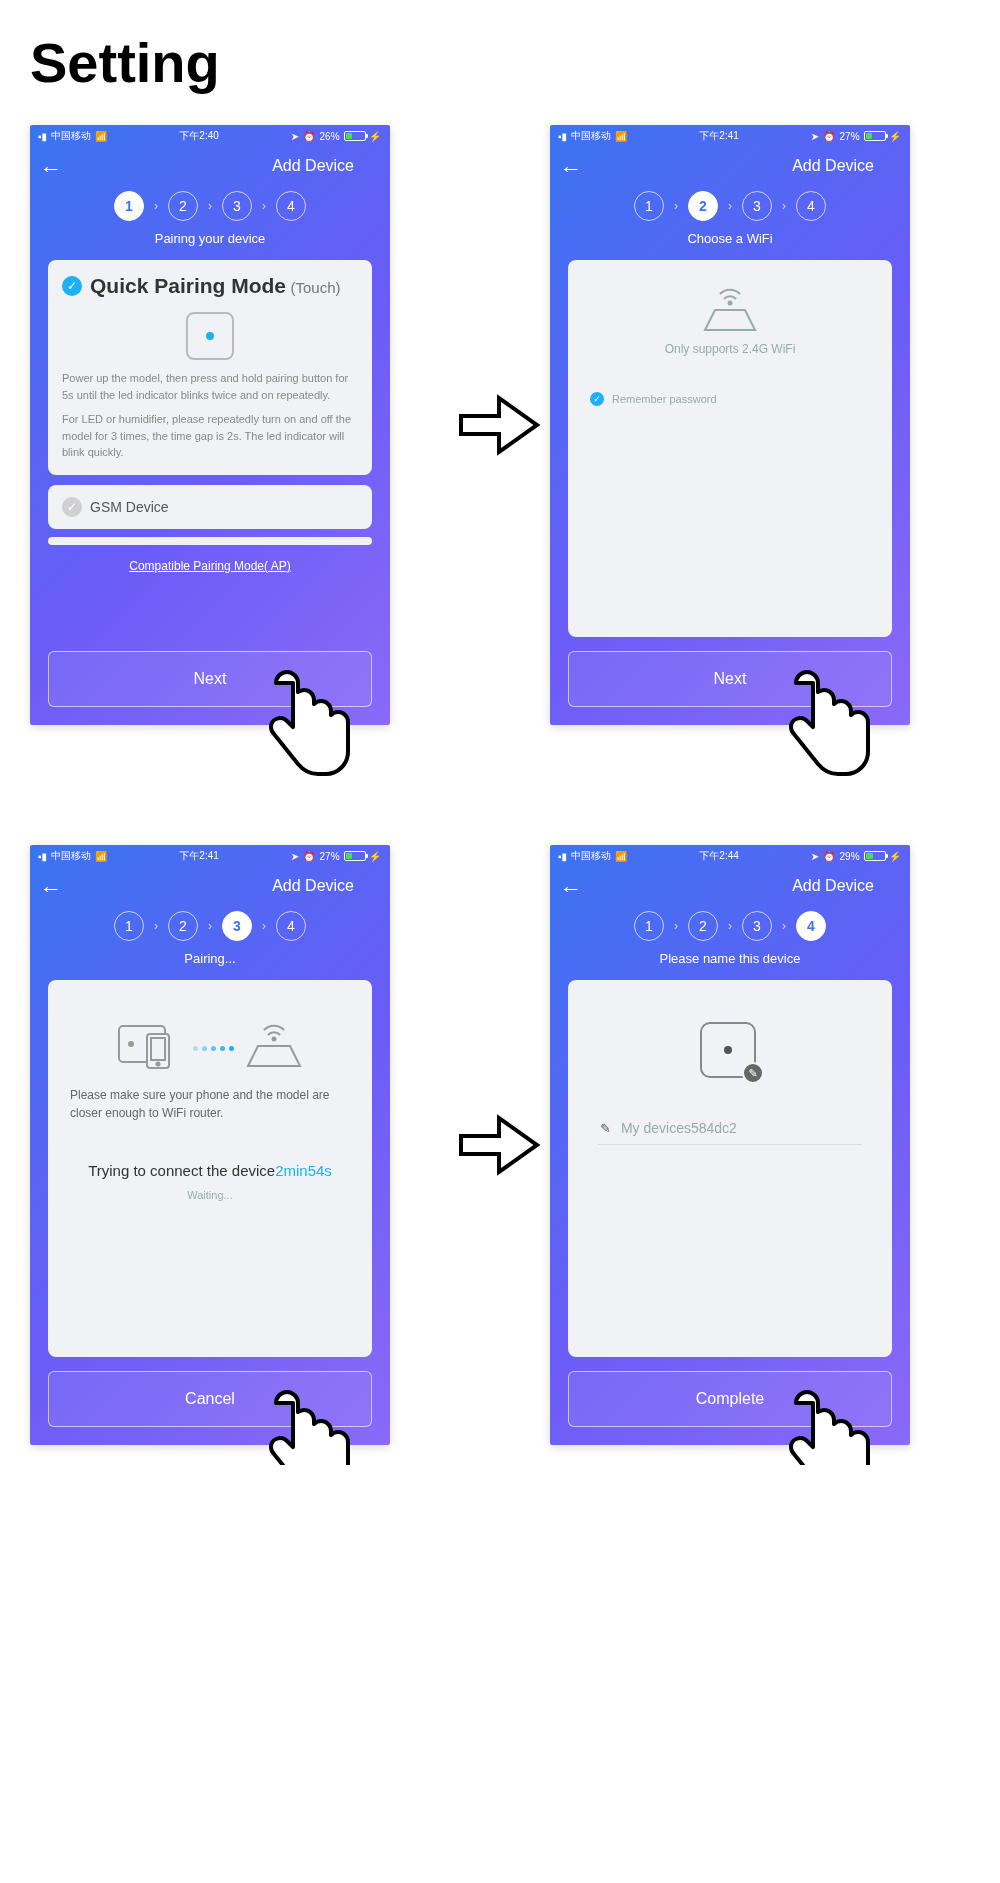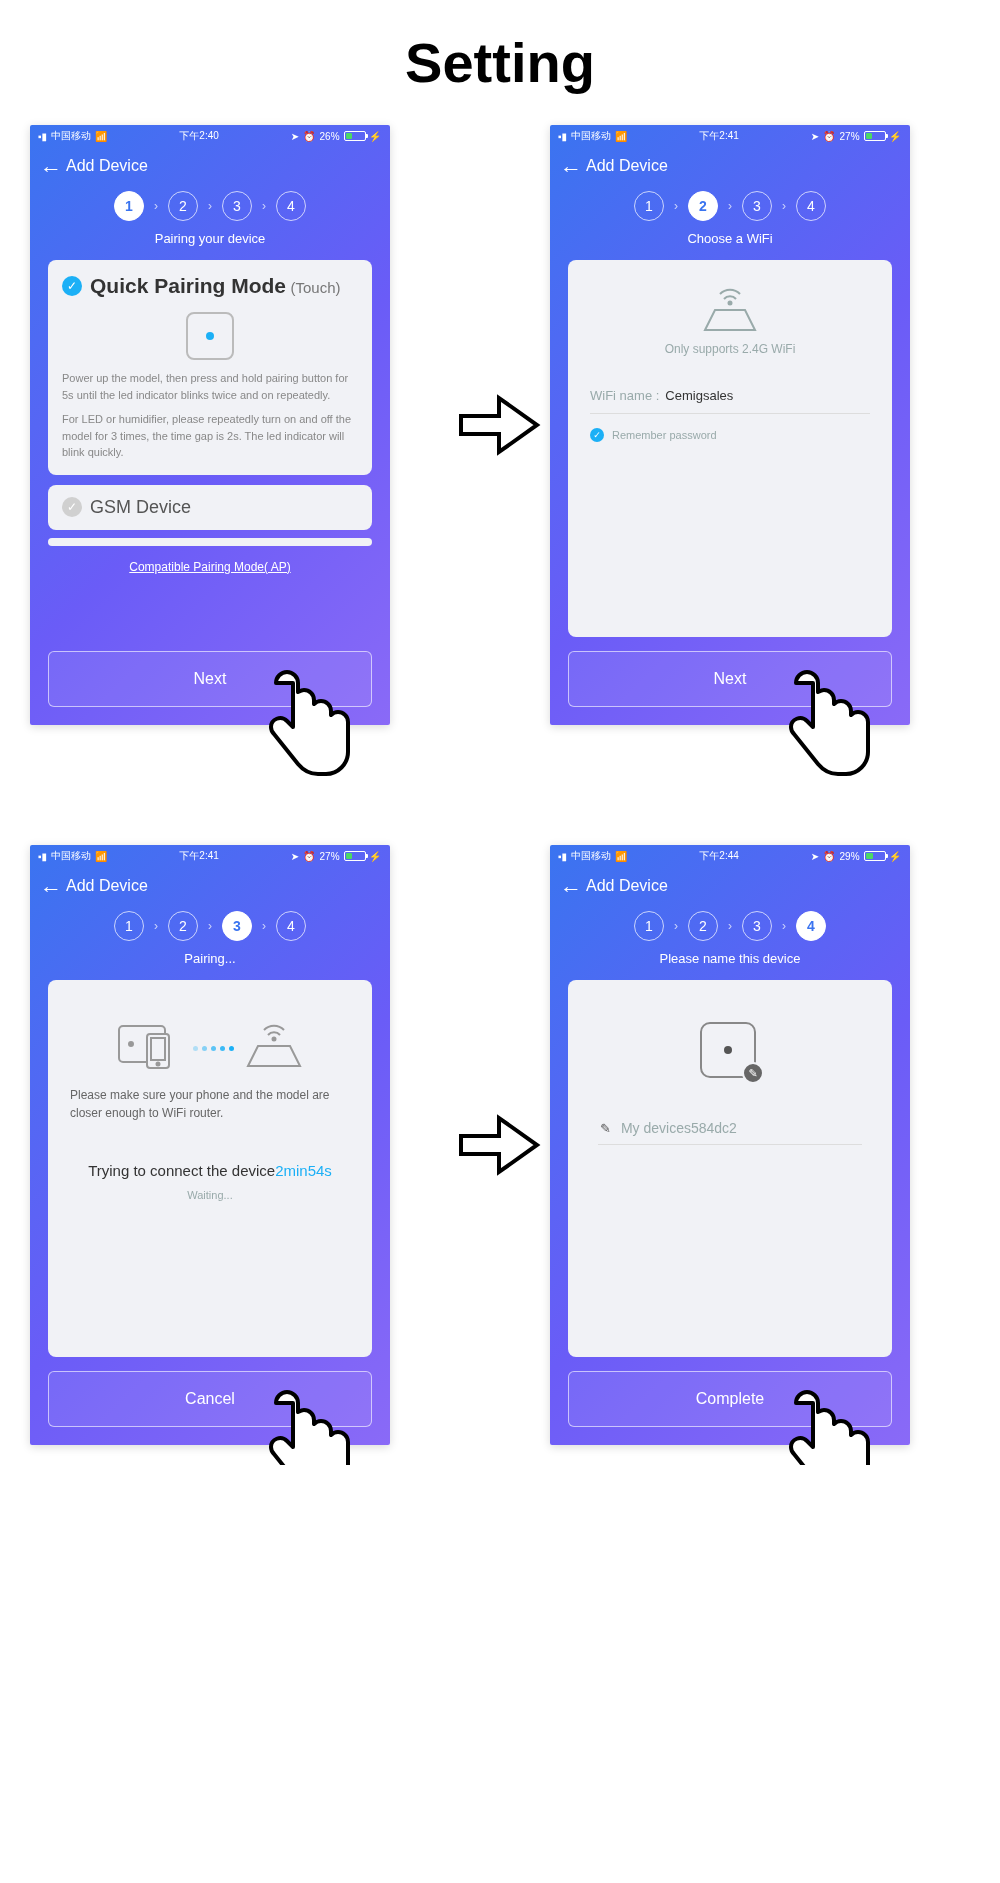--- a/index.html
+++ b/index.html
@@ -1,30 +1,30 @@
 <!DOCTYPE html>
 <html><head>
 <meta charset="utf-8">
 <style>
   * { box-sizing: border-box; margin: 0; padding: 0; }
   body { font-family: -apple-system, "Helvetica Neue", Arial, sans-serif; background: #fff; width: 1000px; }
   .page { padding: 20px 30px; }
-  .page-title { font-size: 56px; font-weight: 900; margin: 10px 0 30px 0; font-family: Arial Black, Arial, sans-serif; text-align: center; }
+  .page-title { font-size: 56px; font-weight: 900; margin: 10px 0 30px 0; font-family: Arial Black, Arial, sans-serif; }
   .grid { display: grid; grid-template-columns: 1fr 100px 1fr; grid-template-rows: auto auto; row-gap: 120px; align-items: center; }
   .arrow-cell { display: flex; justify-content: center; align-items: center; height: 100%; }
   .phone-wrap { position: relative; width: 360px; }
   .phone { width: 360px; height: 600px; background: linear-gradient(135deg, #3a74f0 0%, #6a5cf7 55%, #8a6af7 100%); color: #fff; display: flex; flex-direction: column; border-radius: 2px; box-shadow: 0 2px 10px rgba(0,0,0,.15); position: relative; overflow: hidden; }
   .status-bar { height: 22px; display: flex; align-items: center; justify-content: space-between; font-size: 10px; padding: 0 8px; }
   .sb-left, .sb-right { display: flex; align-items: center; gap: 4px; }
   .battery-box { width: 22px; height: 10px; border: 1px solid #fff; border-radius: 2px; position: relative; display: inline-flex; align-items: center; }
   .battery-box::after { content:""; position:absolute; right:-3px; top:2px; width:2px; height:4px; background:#fff; border-radius:0 1px 1px 0; }
   .battery-fill { height: 6px; background: #4cd964; margin-left: 1px; border-radius: 1px; }
   .nav { height: 38px; display: flex; align-items: center; padding: 0 10px; }
   .back { font-size: 22px; width: 26px; }
-  .nav-title { flex: 1; text-align: left; font-size: 16px; font-weight: 500; margin-right: 26px; }
+  .nav-title { flex: 1; text-align: right; font-size: 16px; font-weight: 500; margin-right: 26px; }
   .stepper { display: flex; gap: 10px; align-items: center; justify-content: center; margin-top: 6px; }
   .step { width: 30px; height: 30px; border-radius: 50%; border: 1.5px solid rgba(255,255,255,.7); display: flex; align-items: center; justify-content: center; font-size: 14px; color: #fff; }
   .step.active { background: #fff; color: #3a74f0; border-color: #fff; font-weight: 600; }
   .step-sep { color: rgba(255,255,255,.7); font-size: 12px; }
   .subtitle { text-align: center; font-size: 13px; margin-top: 10px; }
   .body { flex: 1; padding: 14px 18px 18px 18px; display: flex; flex-direction: column; }
   .card { background: #f1f2f6; color: #333; border-radius: 8px; padding: 14px; }
   .card + .card { margin-top: 10px; }
   .radio-row { display: flex; align-items: center; gap: 8px; }
   .radio-circle { width: 20px; height: 20px; border-radius: 50%; display:flex; align-items:center; justify-content:center; font-size:12px; color:#fff; }
@@ -116,21 +116,21 @@
             </div>
             <div class="pairing-icon">
                 <div class="pairing-dot"></div>
               </div>
             <div class="small-text">Power up the model, then press and hold pairing button for 5s until the led indicator blinks twice and on repeatedly.</div>
             <div class="small-text">For LED or humidifier, please repeatedly turn on and off the model for 3 times, the time gap is 2s. The led indicator will blink quickly.</div>
           </div>
           <div class="card" style="padding:12px 14px;">
             <div class="radio-row">
               <div class="radio-circle radio-off">✓</div>
-              <span style="font-size:18px;color:#555">GSM Device</span>
+              <span style="font-size:14px;color:#555">GSM Device</span>
             </div>
           </div>
           <div style="height:8px;background:#f1f2f6;border-radius:6px;margin-top:8px"></div>
           <div class="compat-link">Compatible Pairing Mode( AP)</div>
           <div class="bottom-btn">Next</div>
         </div>
       </div>
       <div class="cursor">
         <svg width="110" height="130" viewBox="0 0 110 130">
             <g fill="#fff" stroke="#000" stroke-width="4" stroke-linejoin="round">
@@ -185,24 +185,20 @@
           <div class="card2">
             <svg class="router-icon" width="70" height="50" viewBox="0 0 70 50">
                 <g fill="none" stroke="#9aa" stroke-width="2">
                   <path d="M25 8 a14 14 0 0 1 20 0"></path>
                   <path d="M29 13 a8 8 0 0 1 12 0"></path>
                   <circle cx="35" cy="17" r="1.5" fill="#9aa"></circle>
                   <path d="M10 44 L20 24 h30 l10 20 z"></path>
                 </g>
               </svg>
             <div class="supports">Only supports 2.4G WiFi</div>
-            <div class="field-row">
-              <span class="field-label">WiFi name :</span>
-              <span class="field-val">Cemigsales</span>
-            </div>
             <div class="remember">
               <span class="check-small">✓</span>
               <span>Remember password</span>
             </div>
           </div>
           <div style="height:14px"></div>
           <div class="bottom-btn">Next</div>
         </div>
       </div>
       <div class="cursor">

